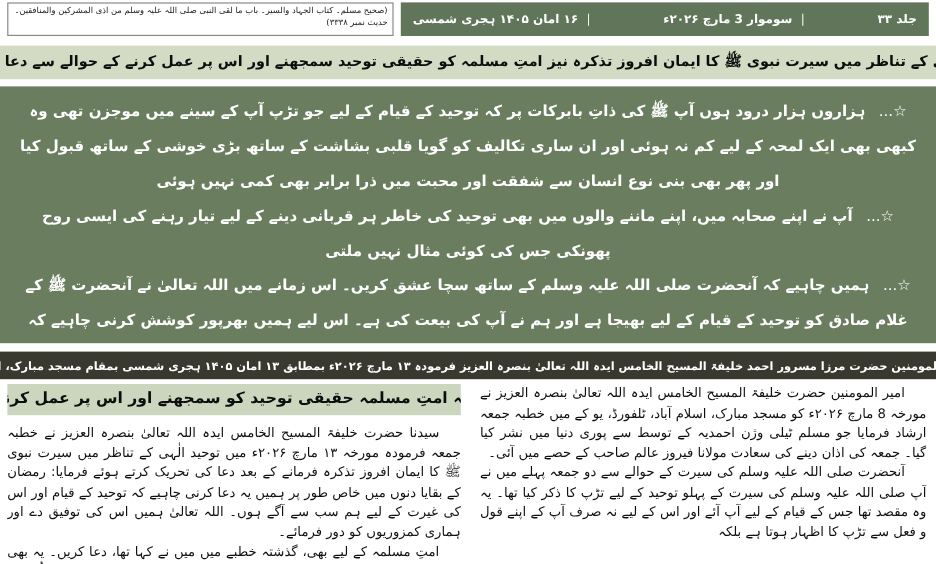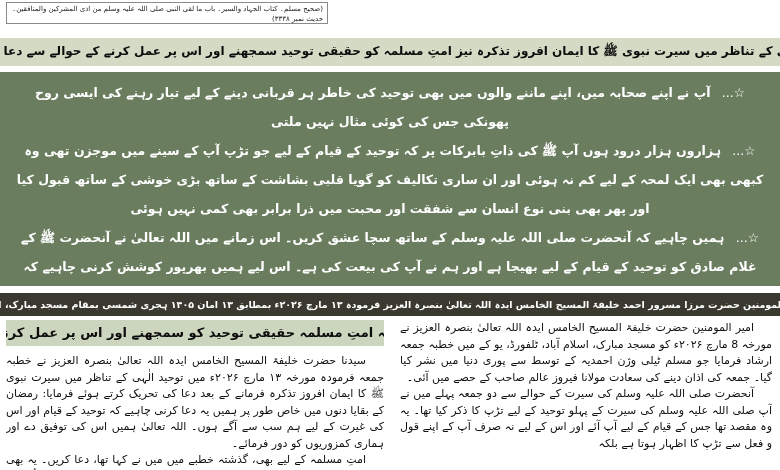--- a/index.html
+++ b/index.html
@@ -4,21 +4,21 @@
 <style>
   html,body{margin:0;padding:0;background:#e8e8e8;}
   .page{
     position:relative; width:780px; height:470px; overflow:hidden;
     background:#ffffff; font-family:"DejaVu Sans", sans-serif;
     direction:rtl; color:#111;
   }
   
   .masthead{
     position:absolute; top:2px; left:6px; right:6px; height:28px;
-    display:flex; flex-direction:column; direction:ltr; gap:6px;
+    display:flex; flex-direction:row; direction:ltr; gap:6px;
   }
   .hadith-box{
     width:322px; box-sizing:border-box; border:1px solid #8a8a8a;
     background:#fff; direction:rtl; font-size:7px; line-height:1.45;
     padding:1px 4px; color:#222; overflow:hidden; text-align:right;
   }
   .issue-bar{
     flex:1; background:var(--top-bar,#60755a); color:#fff; direction:rtl;
     display:flex; align-items:center; justify-content:space-between;
     padding:0 10px; font-size:10px; font-weight:bold;
@@ -89,26 +89,26 @@
   </div>
 
   <div class="headline-band">
     <span>توحید الٰہی کے تناظر میں سیرت نبوی ﷺ کا ایمان افروز تذکرہ نیز امتِ مسلمہ کو حقیقی توحید سمجھنے اور اس پر عمل کرنے کے حوالے سے دعا کی تحریک</span>
   </div>
 
   <div class="highlights-band">
 
       <p class="highlight">
         <span class="star">☆...</span>
-        <span>آپ نے اپنے صحابہ میں، اپنے ماننے والوں میں بھی توحید کی خاطر ہر قربانی دینے کے لیے تیار رہنے کی ایسی روح پھونکی جس کی کوئی مثال نہیں ملتی</span>
+        <span>ہزاروں ہزار درود ہوں آپ ﷺ کی ذاتِ بابرکات پر کہ توحید کے قیام کے لیے جو تڑپ آپ کے سینے میں موجزن تھی وہ کبھی بھی ایک لمحہ کے لیے کم نہ ہوئی اور ان ساری تکالیف کو گویا قلبی بشاشت کے ساتھ بڑی خوشی کے ساتھ قبول کیا اور پھر بھی بنی نوع انسان سے شفقت اور محبت میں ذرا برابر بھی کمی نہیں ہوئی</span>
       </p>
 
       <p class="highlight">
         <span class="star">☆...</span>
-        <span>ہزاروں ہزار درود ہوں آپ ﷺ کی ذاتِ بابرکات پر کہ توحید کے قیام کے لیے جو تڑپ آپ کے سینے میں موجزن تھی وہ کبھی بھی ایک لمحہ کے لیے کم نہ ہوئی اور ان ساری تکالیف کو گویا قلبی بشاشت کے ساتھ بڑی خوشی کے ساتھ قبول کیا اور پھر بھی بنی نوع انسان سے شفقت اور محبت میں ذرا برابر بھی کمی نہیں ہوئی</span>
+        <span>آپ نے اپنے صحابہ میں، اپنے ماننے والوں میں بھی توحید کی خاطر ہر قربانی دینے کے لیے تیار رہنے کی ایسی روح پھونکی جس کی کوئی مثال نہیں ملتی</span>
       </p>
 
       <p class="highlight">
         <span class="star">☆...</span>
         <span>ہمیں چاہیے کہ آنحضرت صلی اللہ علیہ وسلم کے ساتھ سچا عشق کریں۔ اس زمانے میں اللہ تعالیٰ نے آنحضرت ﷺ کے غلام صادق کو توحید کے قیام کے لیے بھیجا ہے اور ہم نے آپ کی بیعت کی ہے۔ اس لیے ہمیں بھرپور کوشش کرنی چاہیے کہ ہم اس کا حق ادا کرنے والے ہوں۔ رمضان کے دنوں میں خاص طور پر ہمیں دعا کرنی چاہیے کہ توحید کے قیام کے لیے ہم سب سے آگے ہوں۔ اللہ تعالیٰ ہمیں اس کی توفیق دے۔ امت مسلمہ کے لیے بھی دعا کریں یہ بھی حقیقی توحید کو سمجھنے والے ہوں اور اس پر عمل کرنے والے ہوں</span>
       </p>
 
     </div>
 
   <div class="summary-bar">

